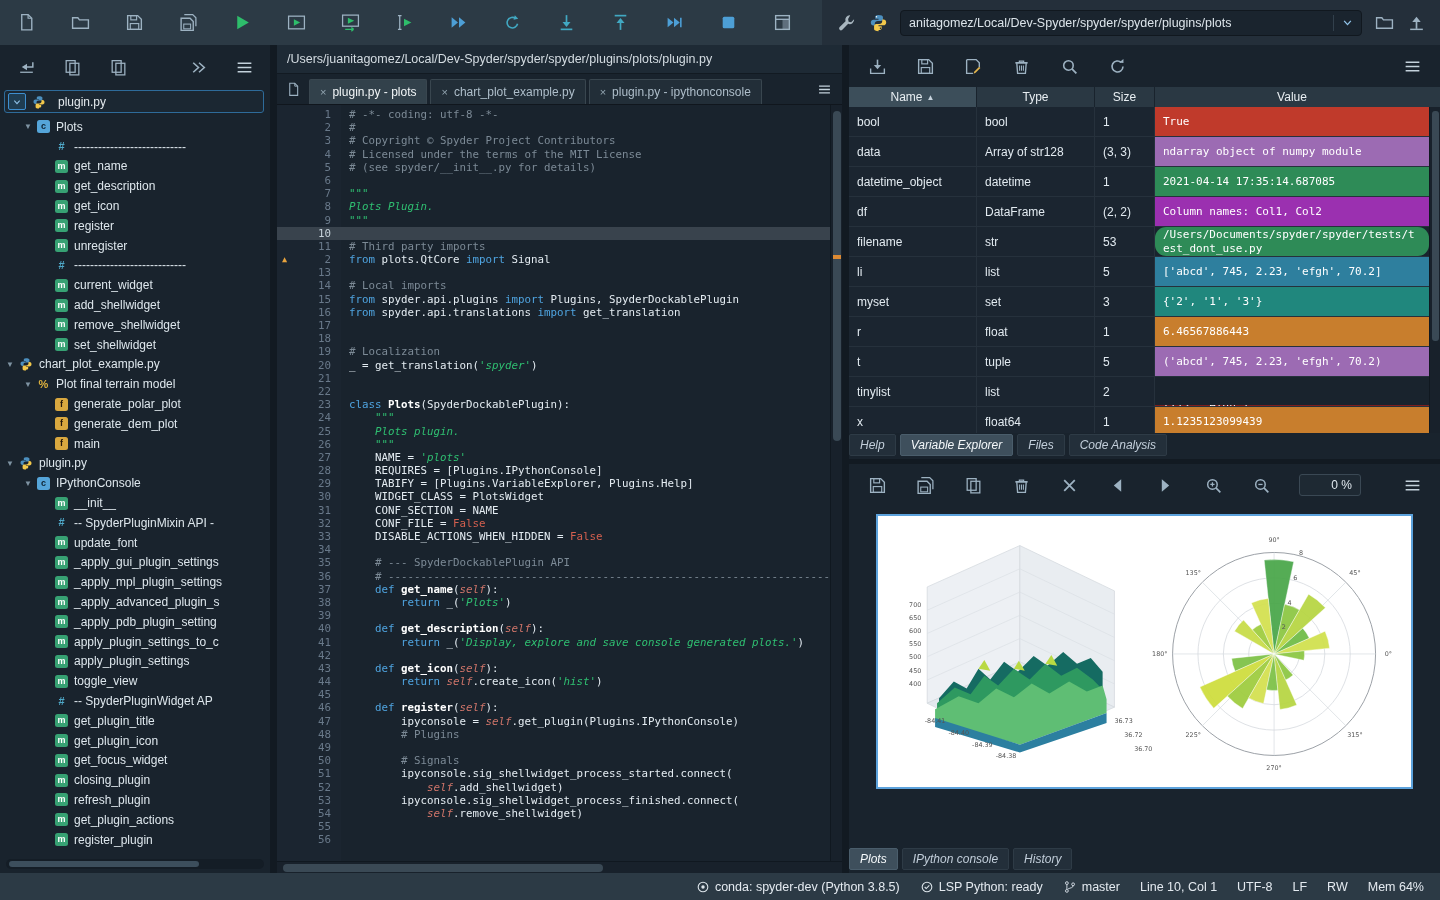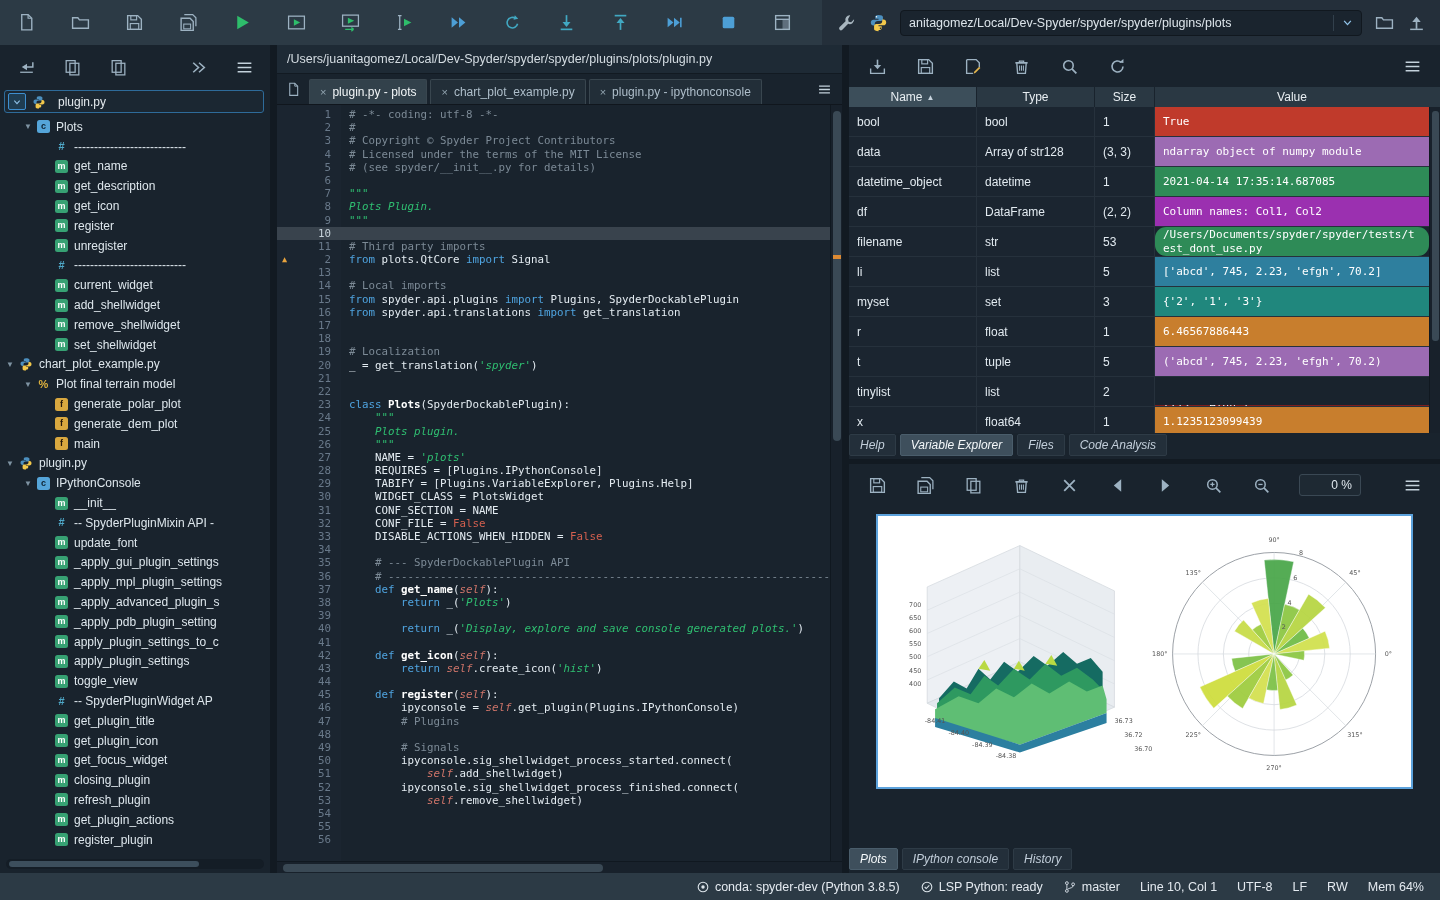--- a/index.html
+++ b/index.html
@@ -642,20 +642,21 @@
               <div class="code-line"><span class="tk-n">    WIDGET_CLASS = PlotsWidget</span></div>
               <div class="code-line"><span class="tk-n">    CONF_SECTION = NAME</span></div>
               <div class="code-line"><span class="tk-n">    CONF_FILE = </span><span class="tk-f">False</span></div>
               <div class="code-line"><span class="tk-n">    DISABLE_ACTIONS_WHEN_HIDDEN = </span><span class="tk-f">False</span></div>
               <div class="code-line"></div>
               <div class="code-line"><span class="tk-c">    # --- SpyderDockablePlugin API</span></div>
               <div class="code-line"><span class="tk-c">    # ------------------------------------------------------------------------------------------</span></div>
               <div class="code-line"><span class="tk-n">    </span><span class="tk-k">def</span><span class="tk-n"> </span><span class="tk-d">get_name</span><span class="tk-n">(</span><span class="tk-i">self</span><span class="tk-n">):</span></div>
               <div class="code-line"><span class="tk-n">        </span><span class="tk-k">return</span><span class="tk-n"> _(</span><span class="tk-s">'Plots'</span><span class="tk-n">)</span></div>
               <div class="code-line"></div>
+              <div class="code-line"><span class="tk-n">    </span><span class="tk-k">def</span><span class="tk-n"> </span><span class="tk-d">get_description</span><span class="tk-n">(</span><span class="tk-i">self</span><span class="tk-n">):</span></div>
               <div class="code-line"><span class="tk-n">        </span><span class="tk-k">return</span><span class="tk-n"> _(</span><span class="tk-s">'Display, explore and save console generated plots.'</span><span class="tk-n">)</span></div>
               <div class="code-line"></div>
               <div class="code-line"><span class="tk-n">    </span><span class="tk-k">def</span><span class="tk-n"> </span><span class="tk-d">get_icon</span><span class="tk-n">(</span><span class="tk-i">self</span><span class="tk-n">):</span></div>
               <div class="code-line"><span class="tk-n">        </span><span class="tk-k">return</span><span class="tk-n"> </span><span class="tk-i">self</span><span class="tk-n">.create_icon(</span><span class="tk-s">'hist'</span><span class="tk-n">)</span></div>
               <div class="code-line"></div>
               <div class="code-line"><span class="tk-n">    </span><span class="tk-k">def</span><span class="tk-n"> </span><span class="tk-d">register</span><span class="tk-n">(</span><span class="tk-i">self</span><span class="tk-n">):</span></div>
               <div class="code-line"><span class="tk-n">        ipyconsole = </span><span class="tk-i">self</span><span class="tk-n">.get_plugin(Plugins.IPythonConsole)</span></div>
               <div class="code-line"><span class="tk-c">        # Plugins</span></div>
               <div class="code-line"></div>
               <div class="code-line"><span class="tk-c">        # Signals</span></div>

